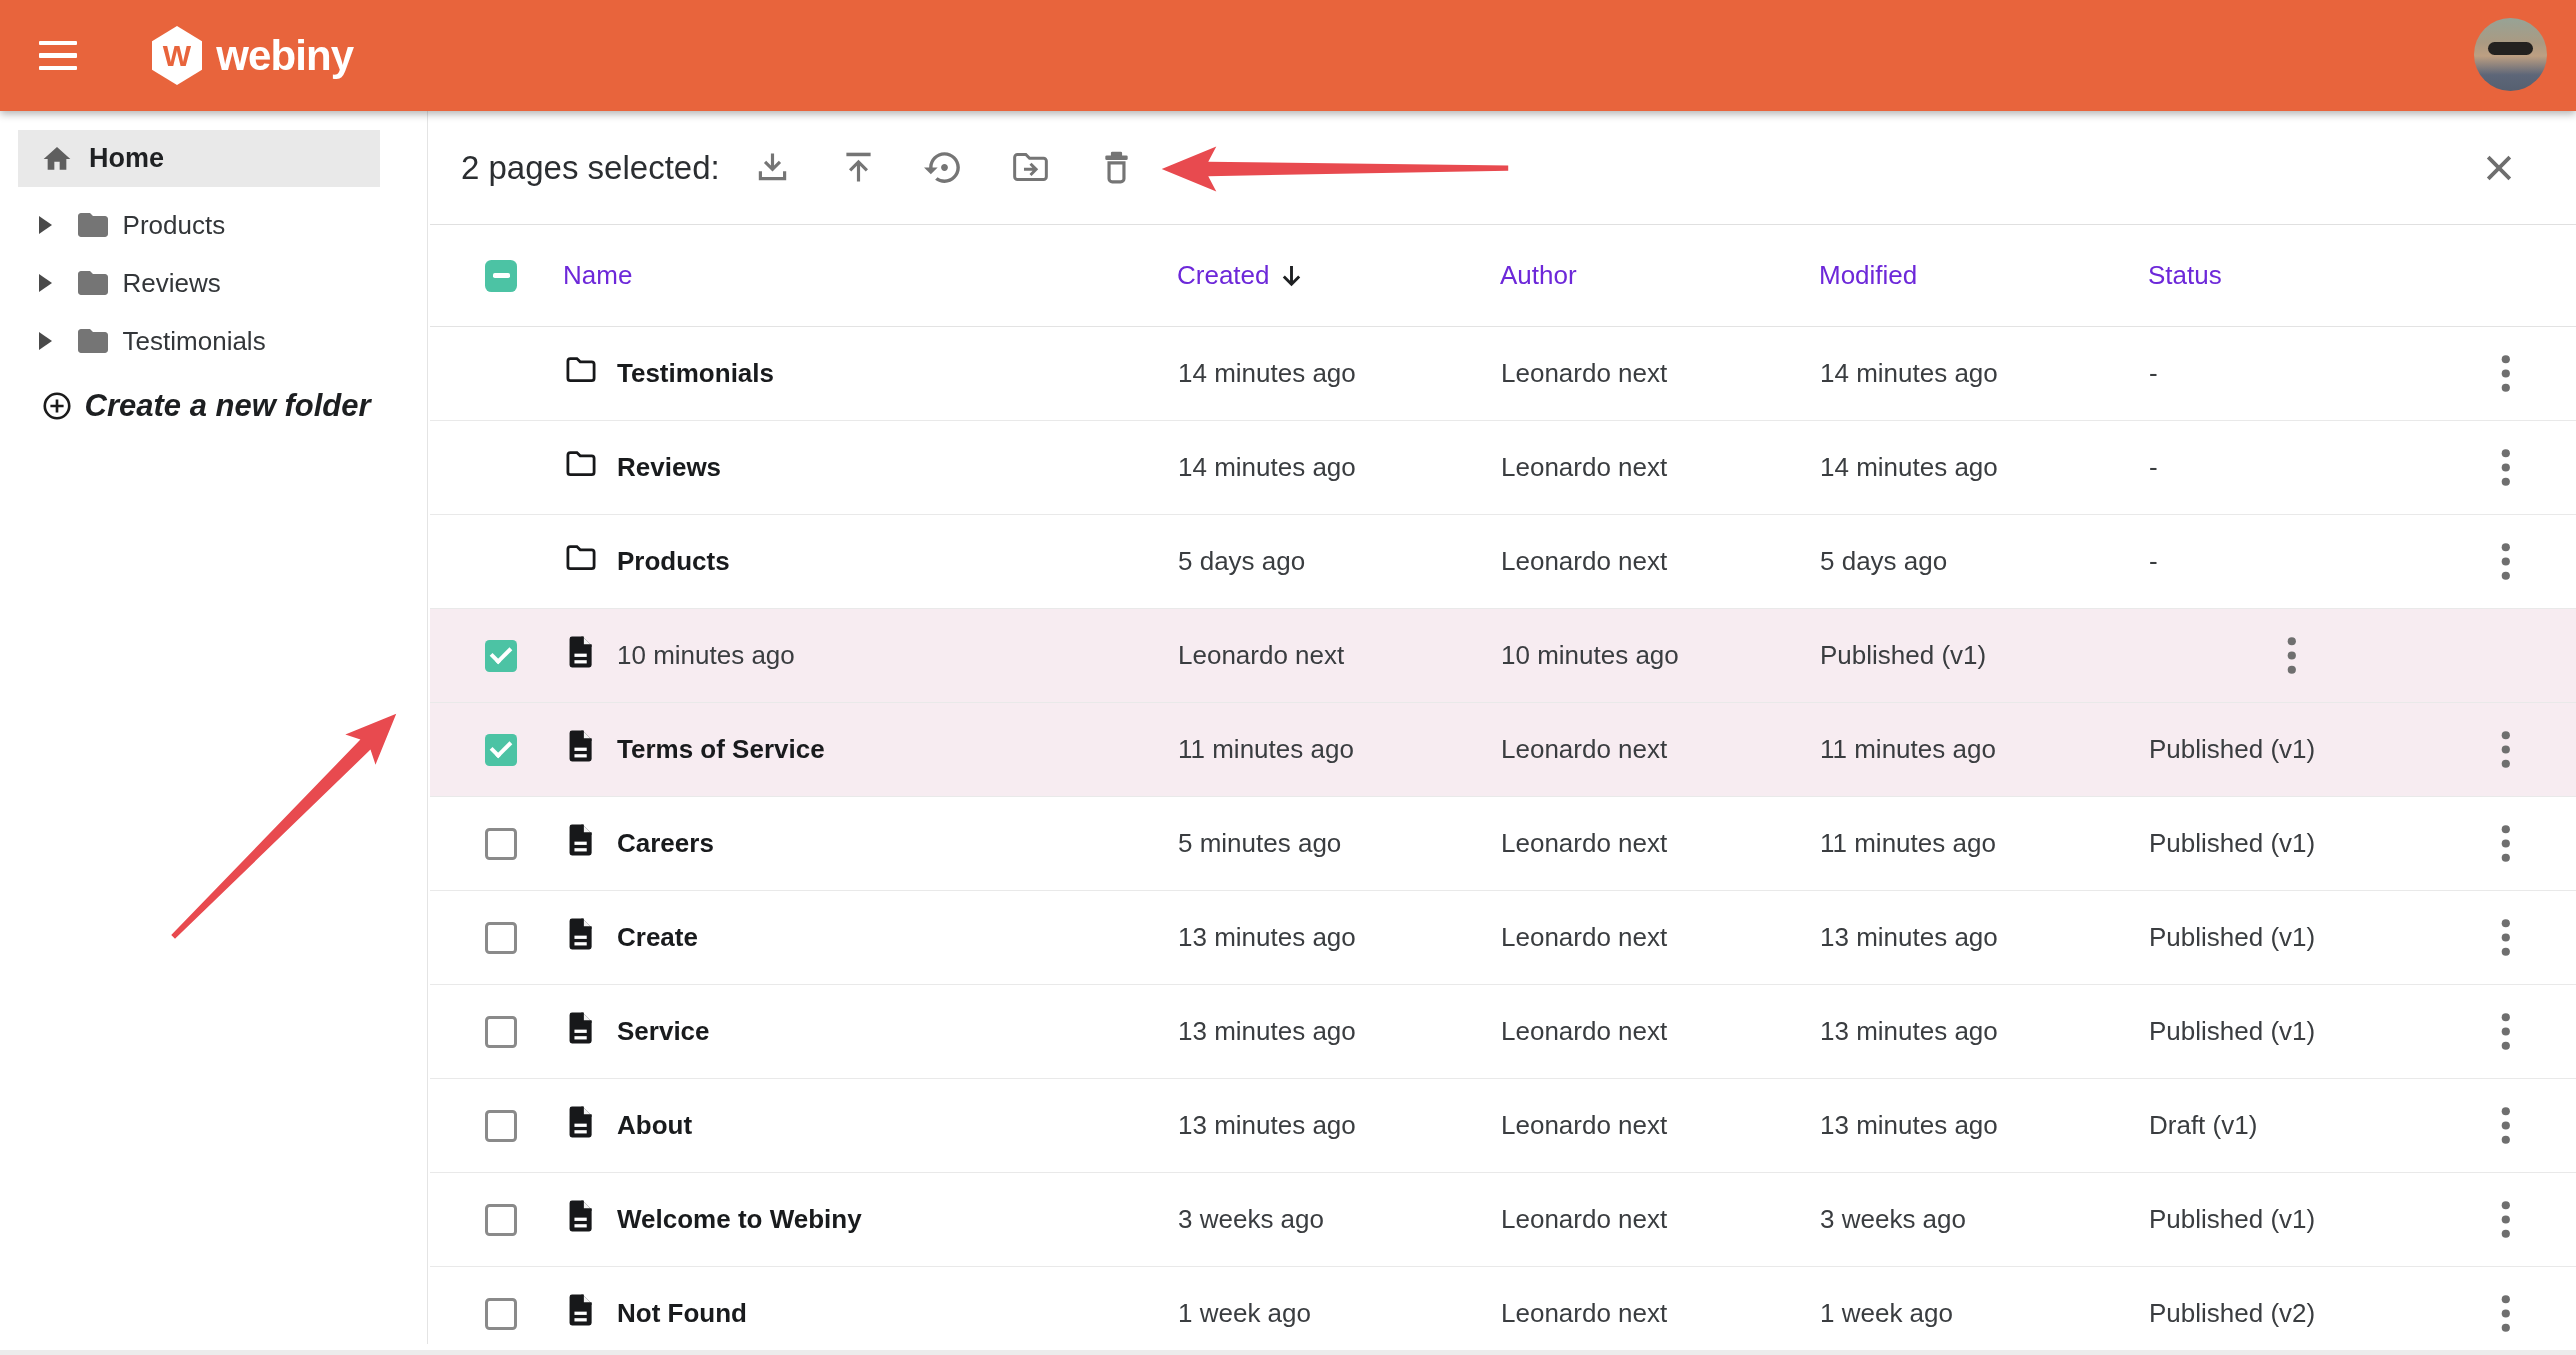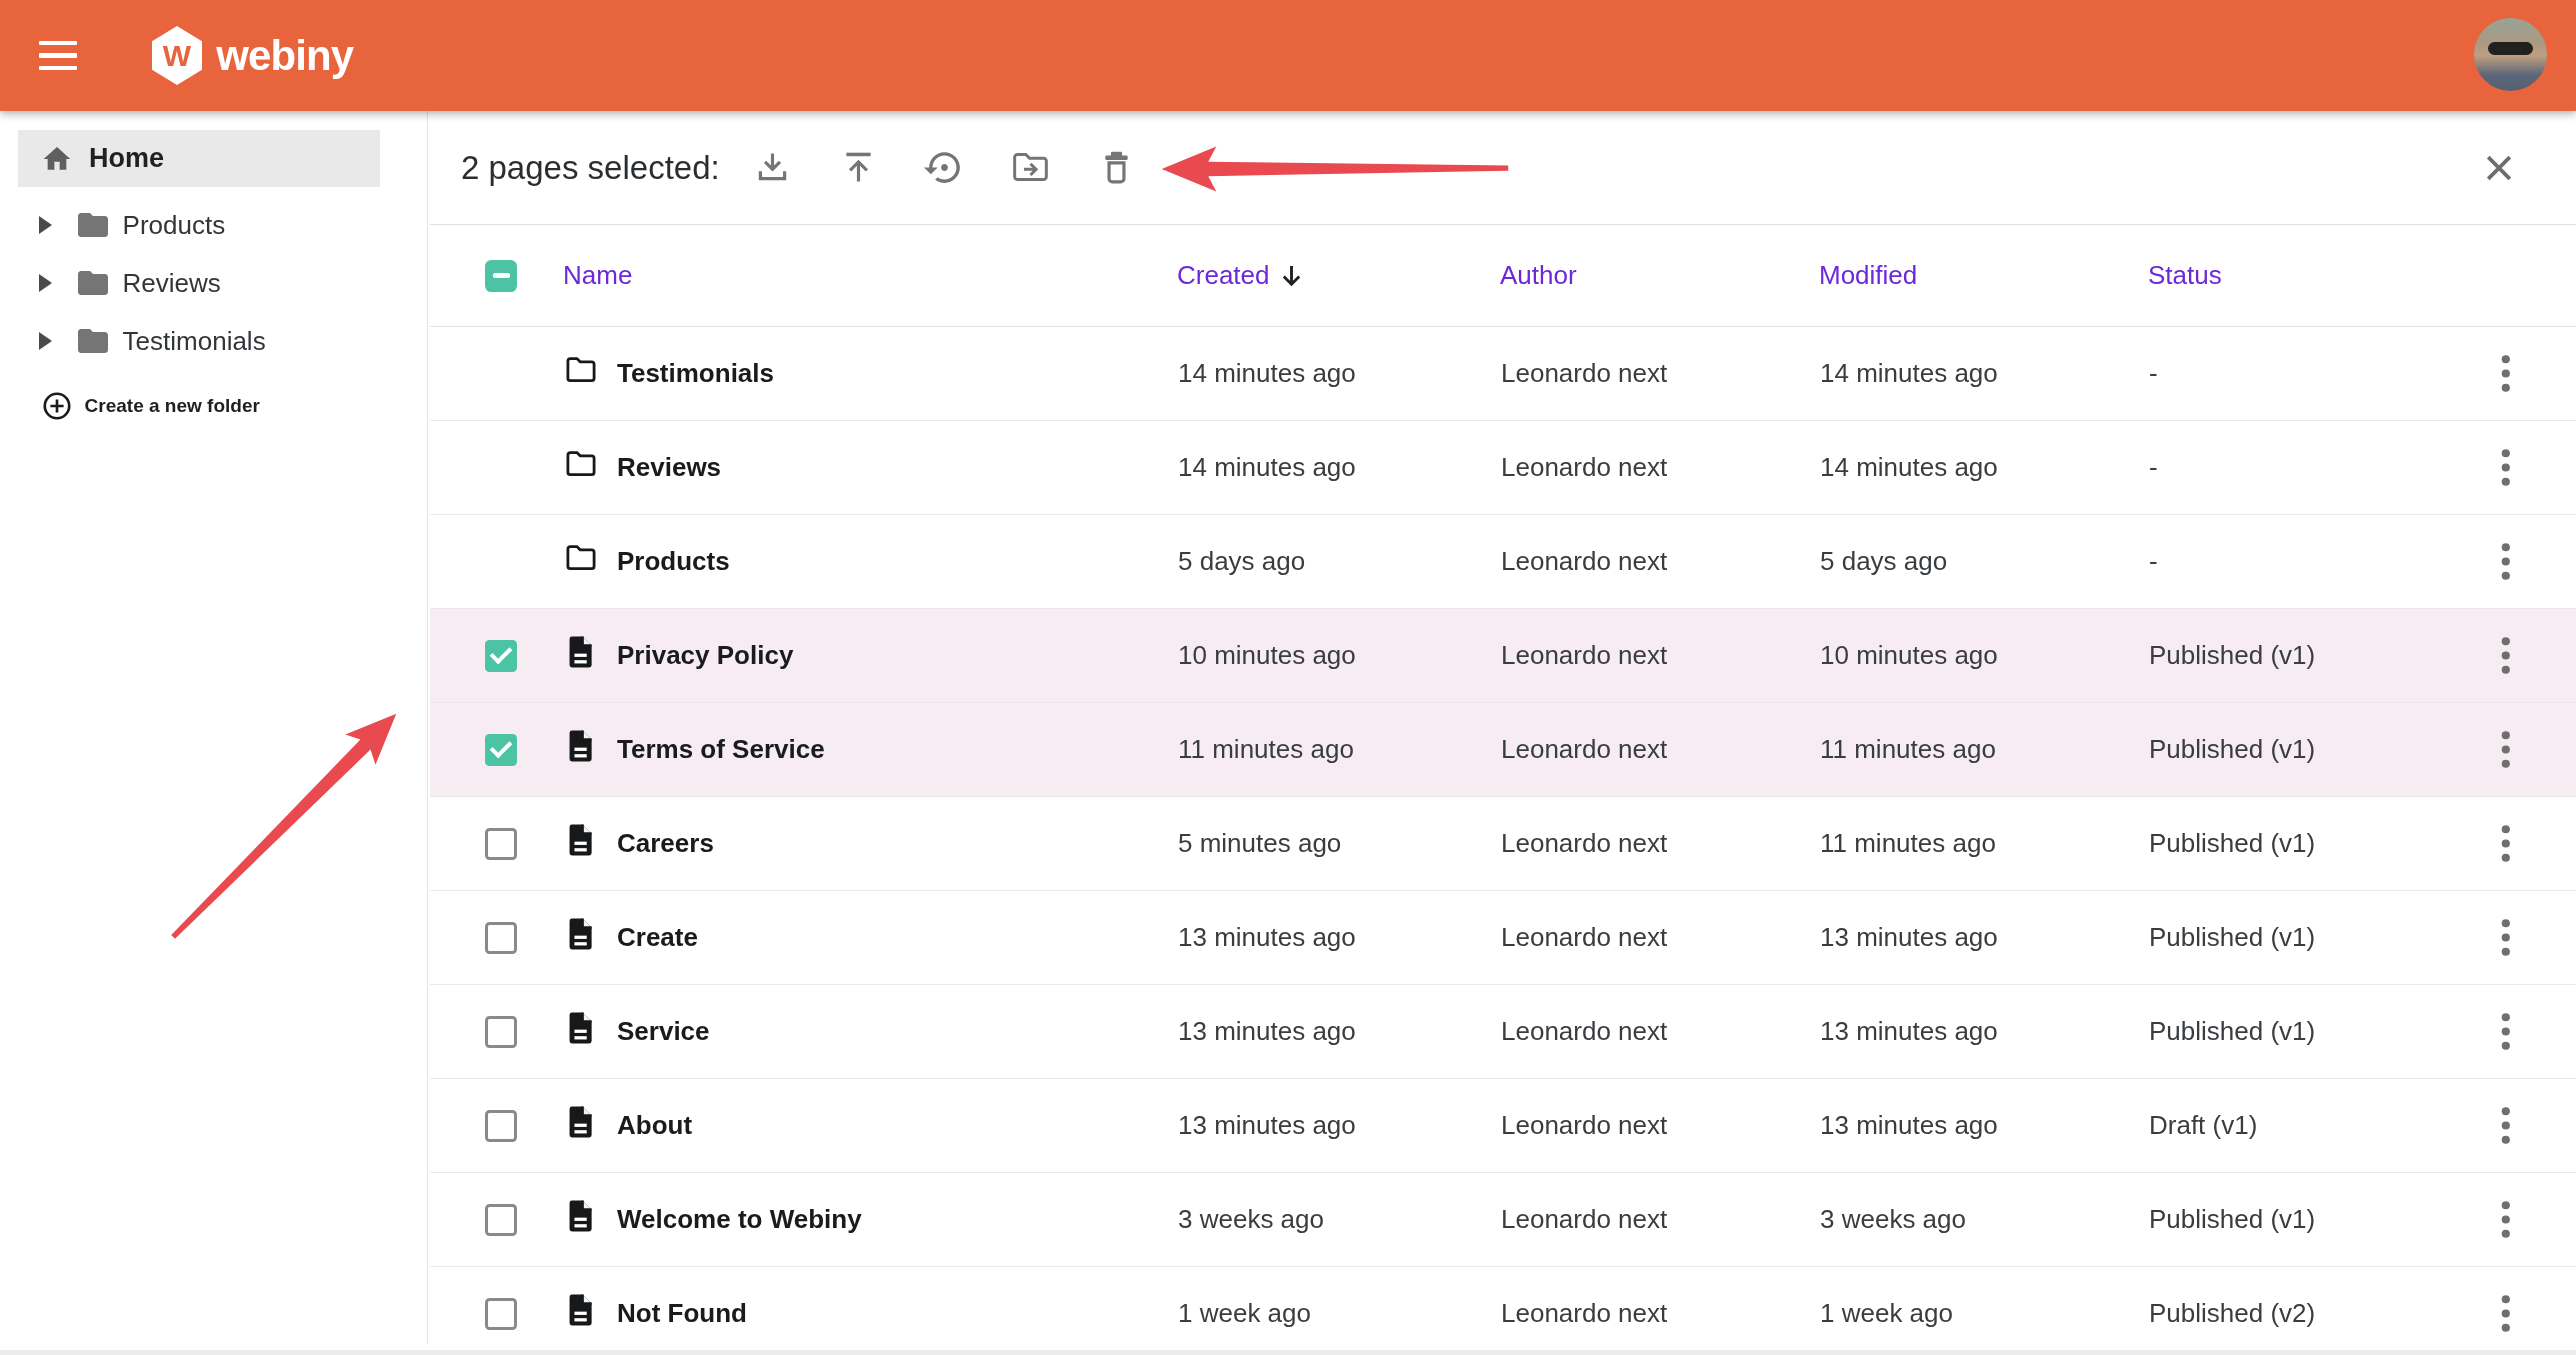--- a/index.html
+++ b/index.html
@@ -44,21 +44,21 @@
   }
   .side-home .label { font-size:27px; font-weight:bold; color:#1f2123; }
   .tree { margin-top:9px; }
   .tree-item { height:58px; display:flex; align-items:center; cursor:pointer; }
   .caret { width:0; height:0; margin-left:39px;
     border-left:13.4px solid #4a4a4a; border-top:9px solid transparent; border-bottom:9px solid transparent; }
   .tree-item .f-ico { margin-left:23px; }
   .tree-item .label { margin-left:11.6px; font-size:26px; color:#333639; }
   .create-folder { margin-top:7.2px; height:57px; display:flex; align-items:center; gap:11.6px;
     padding-left:41px; background:none; border:none; cursor:pointer; }
-  .create-folder .label { font-size:19px; font-weight:bold; color:#1d1f21; }
+  .create-folder .label { font-size:31px; font-weight:bold; color:#1d1f21;font-style:italic; }
   
   .main { position:absolute; left:430px; top:111px; width:2146px; height:1299px; background:#fff; }
   .toolbar { height:114px; display:flex; align-items:center; border-bottom:1.8px solid #e0e0e0; position:relative; }
   .sel-text { margin-left:31px; font-size:33px; color:#2b2e31; }
   .tool-actions { display:flex; align-items:center; margin-left:27px; gap:34px; }
   .tool-btn { width:52px; height:52px; background:none; border:none; cursor:pointer;
     display:flex; align-items:center; justify-content:center; padding:0; }
   .close-btn { position:absolute; right:52px; top:32px; width:50px; height:50px; background:none; border:none;
     cursor:pointer; display:flex; align-items:center; justify-content:center; padding:0; }
   
@@ -303,21 +303,20 @@
     <div class="cell-icon">
       
       <svg class="icon-page" width="36" height="36" viewBox="0 0 44 44">
         <path d="M11 3h13l11 11v24a3 3 0 0 1-3 3H11a3 3 0 0 1-3-3V6a3 3 0 0 1 3-3z" fill="#17181a"></path>
         <path d="M24 3l11 11h-11z" fill="#ffffff" opacity="0.95"></path>
         <path d="M24 3v11h11" fill="none" stroke="#17181a" stroke-width="3"></path>
         <rect x="14" y="24" width="15" height="4" fill="#ffffff"></rect>
         <rect x="14" y="32" width="15" height="4" fill="#ffffff"></rect>
       </svg>
     </div>
-    <div class="cell-name">Privacy Policy</div>
     <div class="cell-created">10 minutes ago</div>
     <div class="cell-author">Leonardo next</div>
     <div class="cell-modified">10 minutes ago</div>
     <div class="cell-status">Published (v1)</div>
     <div class="cell-menu">
       <button class="kebab">
         <svg width="11.6" height="43" viewBox="0 0 13 48">
           <circle cx="6.5" cy="8" r="4.6" fill="#6f6f6f"></circle>
           <circle cx="6.5" cy="24" r="4.6" fill="#6f6f6f"></circle>
           <circle cx="6.5" cy="40" r="4.6" fill="#6f6f6f"></circle>

